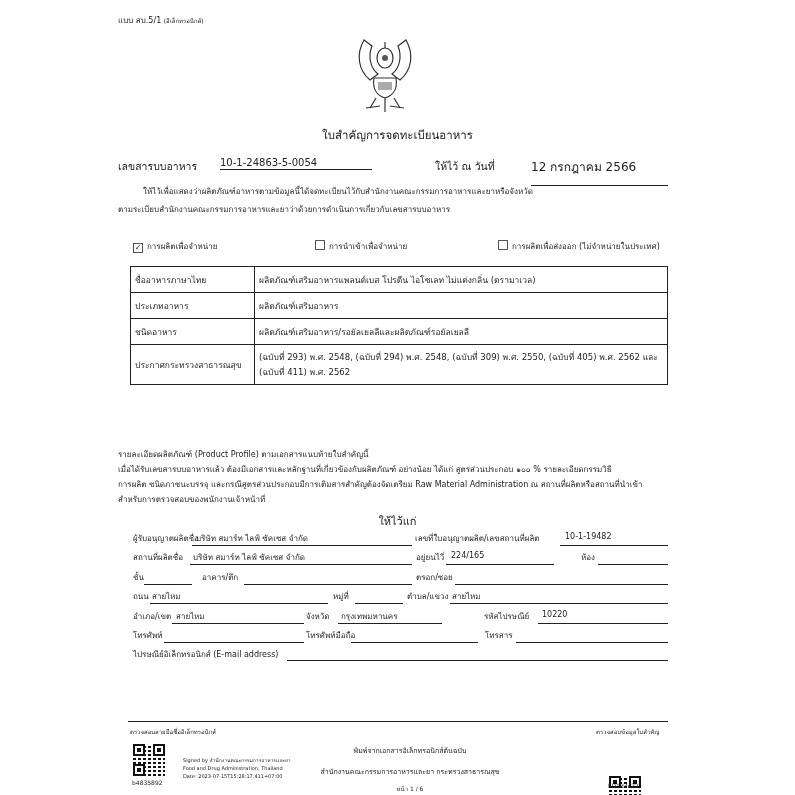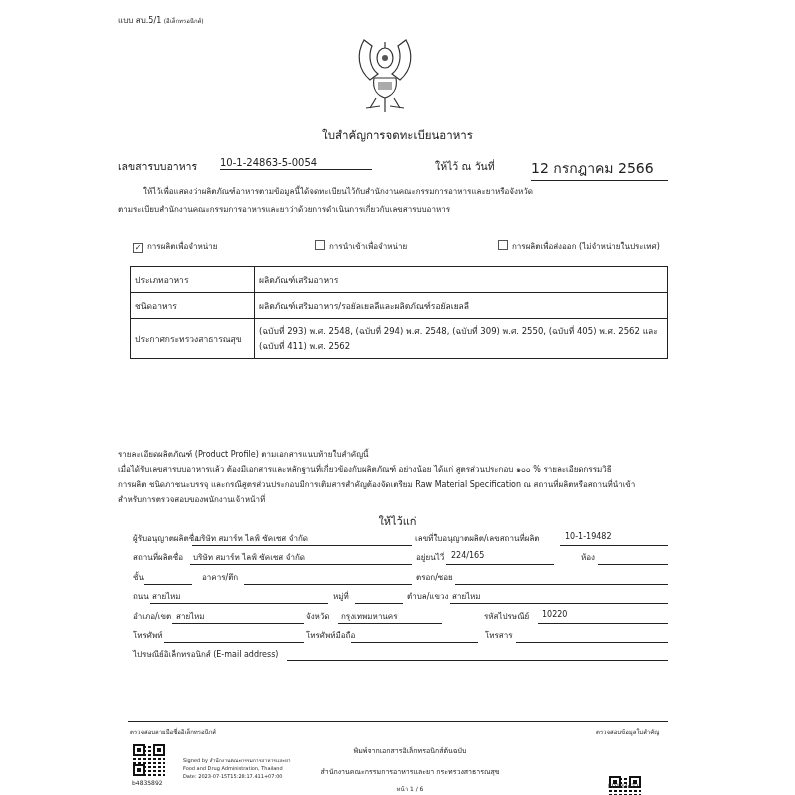--- a/index.html
+++ b/index.html
@@ -45,55 +45,59 @@
       <path d="M26 48 h14 v8 h-14z" opacity=".5"></path>
     </g>
   </svg>
 </div>
 
 <div class="abs" style="left:0;width:795px;top:126px;text-align:center;font-size:11.5px;">ใบสำคัญการจดทะเบียนอาหาร</div>
 
 <div class="abs" style="left:118px;top:158px;font-size:10.5px;">เลขสารบบอาหาร</div>
 <div class="abs uline" style="left:220px;top:157px;width:152px;font-size:10px;padding-bottom:1px;">10-1-24863-5-0054</div>
 <div class="abs" style="left:435px;top:158px;font-size:10.5px;">ให้ไว้ ณ วันที่</div>
-<div class="abs uline" style="left:531px;top:157px;width:137px;font-size:14px;padding-bottom:1px;">12 กรกฎาคม 2566</div>
+<div class="abs uline" style="left:531px;top:157px;width:137px;font-size:12px;padding-bottom:9px;">12 กรกฎาคม 2566</div>
 
 <div class="abs small" style="left:143px;top:185px;font-size:8px;">ให้ไว้เพื่อแสดงว่าผลิตภัณฑ์อาหารตามข้อมูลนี้ได้จดทะเบียนไว้กับสำนักงานคณะกรรมการอาหารและยาหรือจังหวัด</div>
 <div class="abs small" style="left:118px;top:203px;font-size:8px;">ตามระเบียบสำนักงานคณะกรรมการอาหารและยาว่าด้วยการดำเนินการเกี่ยวกับเลขสารบบอาหาร</div>
 
 <div class="abs small" style="left:133px;top:240px;">
   <span class="cb">✓</span><span>การผลิตเพื่อจำหน่าย</span>
 </div>
 <div class="abs small" style="left:315px;top:240px;">
   <span class="cb"></span><span>การนำเข้าเพื่อจำหน่าย</span>
 </div>
 <div class="abs small" style="left:498px;top:240px;">
   <span class="cb"></span><span>การผลิตเพื่อส่งออก (ไม่จำหน่ายในประเทศ)</span>
 </div>
 
 <table class="info">
   <tbody>
+      <tr style="height:26px;">
+    <td class="k">ชื่ออาหารภาษาไทย</td>
+    <td>ผลิตภัณฑ์เสริมอาหารแพลนต์เบส โปรตีน ไอโซเลท ไม่แต่งกลิ่น (ตรามาเวล)</td>
+  </tr>
   <tr style="height:26px;">
     <td class="k">ประเภทอาหาร</td>
     <td>ผลิตภัณฑ์เสริมอาหาร</td>
   </tr>
   <tr style="height:26px;">
     <td class="k">ชนิดอาหาร</td>
     <td>ผลิตภัณฑ์เสริมอาหาร/รอยัลเยลลีและผลิตภัณฑ์รอยัลเยลลี</td>
   </tr>
   <tr style="height:40px;">
     <td class="k">ประกาศกระทรวงสาธารณสุข</td>
     <td style="line-height:15px;">(ฉบับที่ 293) พ.ศ. 2548, (ฉบับที่ 294) พ.ศ. 2548, (ฉบับที่ 309) พ.ศ. 2550, (ฉบับที่ 405) พ.ศ. 2562 และ (ฉบับที่ 411) พ.ศ. 2562</td>
   </tr>
 </tbody>
   </table>
 
 <div class="abs small" style="left:118px;top:448px;">รายละเอียดผลิตภัณฑ์ (Product Profile) ตามเอกสารแนบท้ายใบสำคัญนี้</div>
 <div class="abs small" style="left:118px;top:463px;">เมื่อได้รับเลขสารบบอาหารแล้ว ต้องมีเอกสารและหลักฐานที่เกี่ยวข้องกับผลิตภัณฑ์ อย่างน้อย ได้แก่ สูตรส่วนประกอบ ๑๐๐ % รายละเอียดกรรมวิธี</div>
-<div class="abs small" style="left:118px;top:478px;">การผลิต ชนิดภาชนะบรรจุ และกรณีสูตรส่วนประกอบมีการเติมสารสำคัญต้องจัดเตรียม Raw Material Specification ณ สถานที่ผลิตหรือสถานที่นำเข้า</div>
+<div class="abs small" style="left:118px;top:478px;">การผลิต ชนิดภาชนะบรรจุ และกรณีสูตรส่วนประกอบมีการเติมสารสำคัญต้องจัดเตรียม Raw Material Administration ณ สถานที่ผลิตหรือสถานที่นำเข้า</div>
 <div class="abs small" style="left:118px;top:493px;">สำหรับการตรวจสอบของพนักงานเจ้าหน้าที่</div>
 
 <div class="abs" style="left:0;width:795px;top:512px;text-align:center;font-size:11px;">ให้ไว้แก่</div>
 
 <div class="field" style="left:133px;top:532px;">ผู้รับอนุญาตผลิตชื่อ</div>
 <div class="field" style="left:196px;top:532px;">บริษัท สมาร์ท ไลฟ์ ซัคเซส จำกัด</div>
 <div class="line" style="left:192px;top:545px;width:220px;"></div>
 <div class="field" style="left:415px;top:532px;">เลขที่ใบอนุญาตผลิต/เลขสถานที่ผลิต</div>
 <div class="field" style="left:565px;top:532px;">10-1-19482</div>
 <div class="line" style="left:560px;top:545px;width:108px;"></div>

